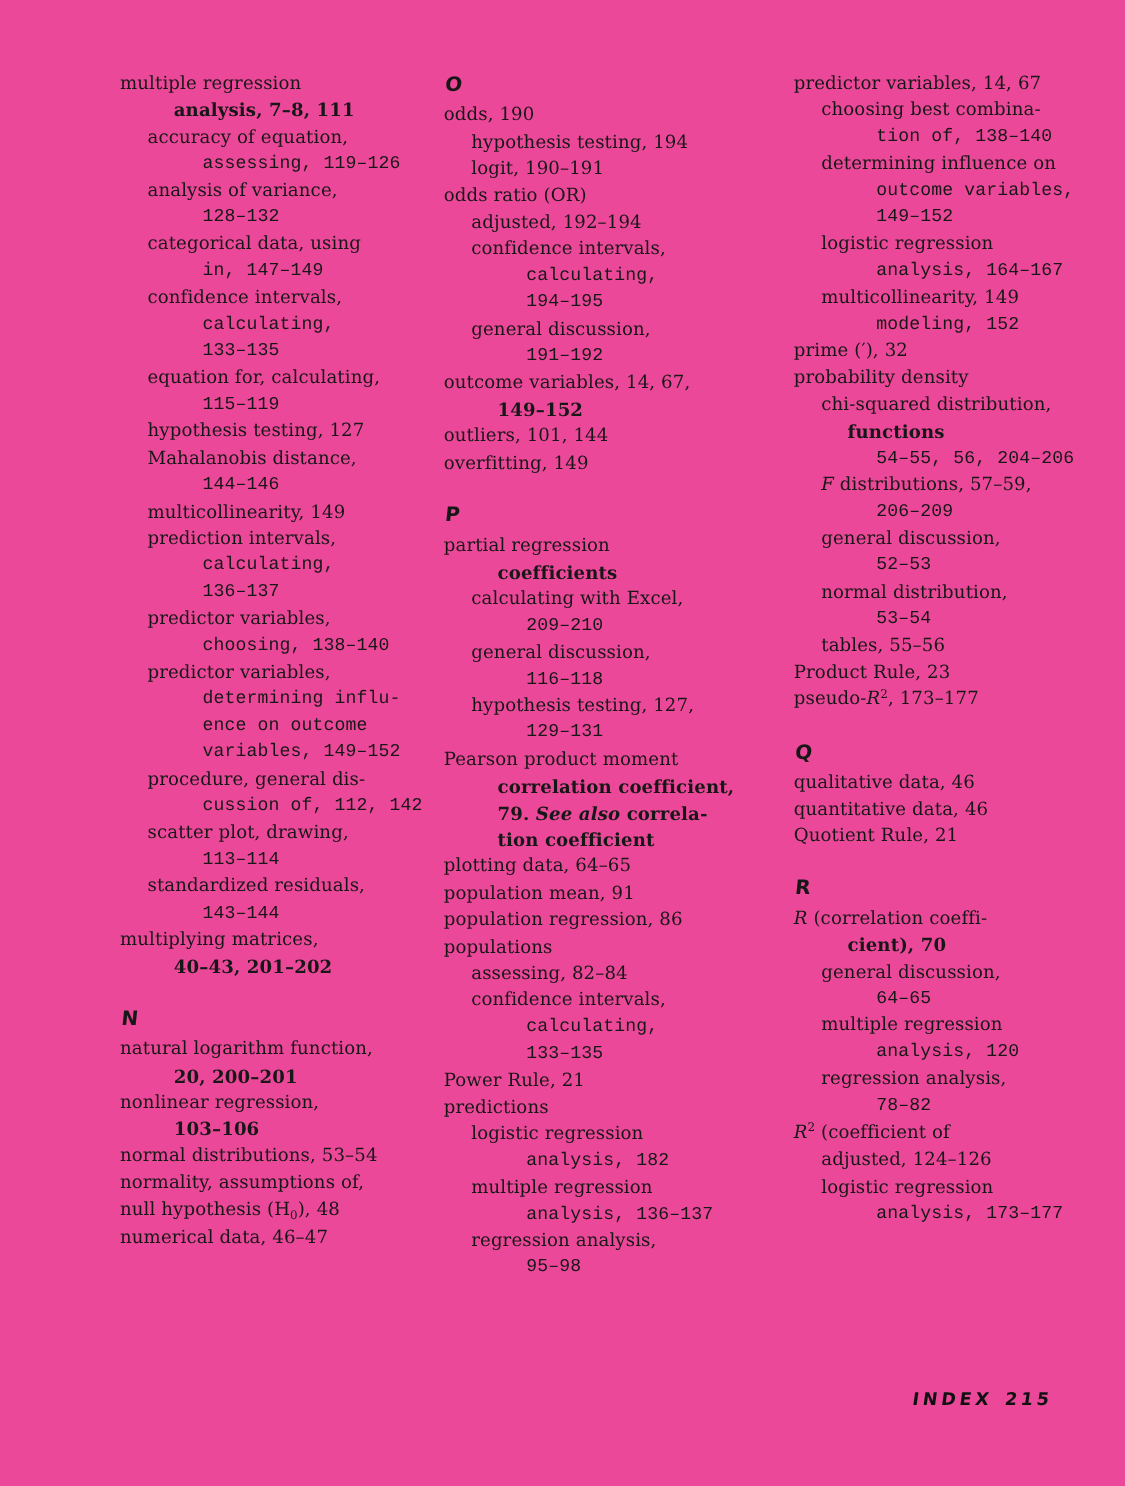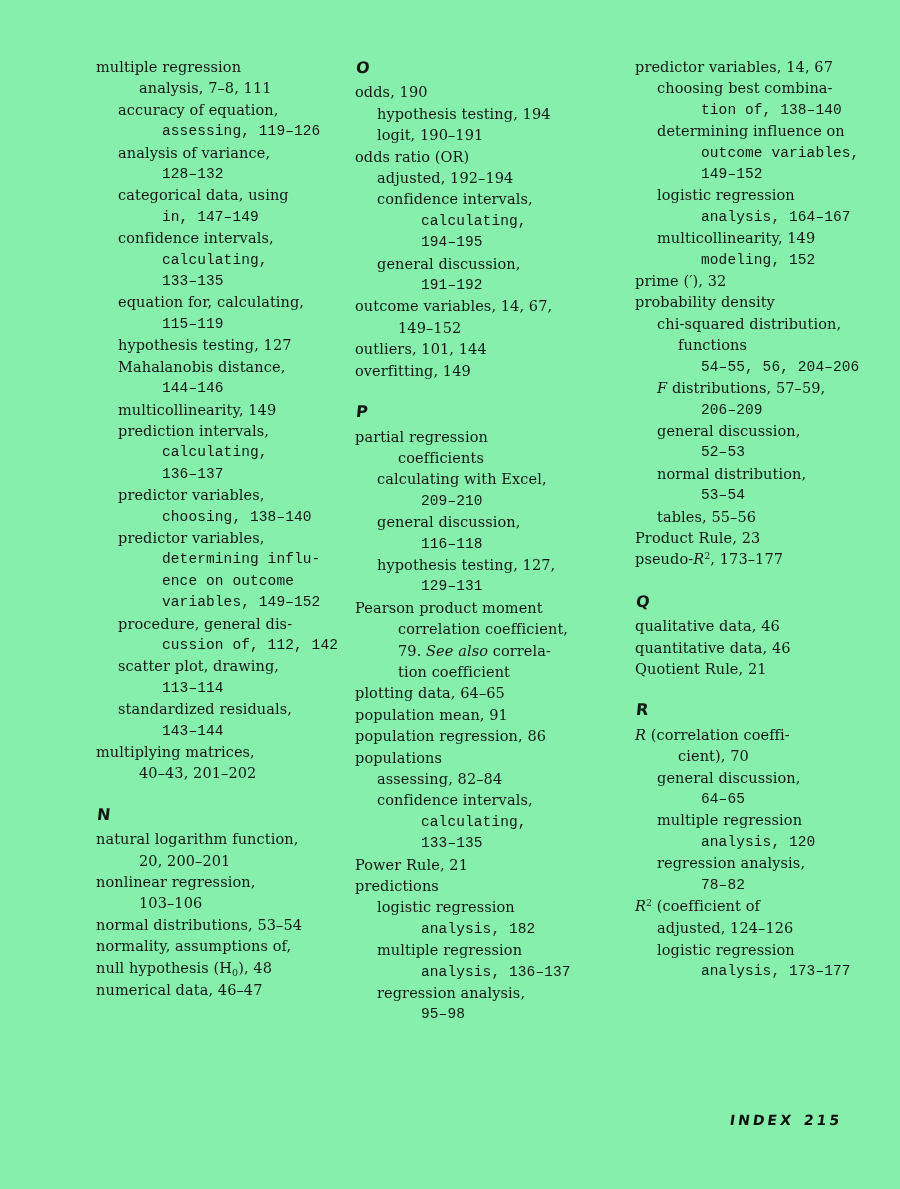--- a/index.html
+++ b/index.html
@@ -4,37 +4,37 @@
 <style>
   html, body { margin: 0; padding: 0; }
   body {
     width: 900px; height: 1189px;
     background: #ffffff;
     font-family: "DejaVu Serif", "Liberation Serif", serif;
   }
   .page {
     position: relative;
     width: 900px; height: 1189px;
-    background: #86efac;
+    background: #ec4899;
     color: #171717;
     font-size: 14.5px;
     overflow: hidden;
   }
   .col { position: absolute; top: 57px; }
   .col-1 { left: 96px;  width: 255px; }
   .col-2 { left: 355px; width: 250px; }
   .col-3 { left: 635px; width: 270px; }
   .line {
     line-height: 21.4px;
     white-space: nowrap;
     letter-spacing: 0.1px;
   }
   .indent-0 { margin-left: 0; }
   .indent-1 { margin-left: 22px; }
-  .indent-2 { margin-left: 43px; }
+  .indent-2 { margin-left: 43px; font-weight: bold; }
   .indent-3 { margin-left: 66px; font-family: Liberation Mono, monospace; }
   .section-letter {
     font-family: "DejaVu Sans", "Liberation Sans", sans-serif;
     font-weight: 700;
     font-size: 16px;
     line-height: 21.4px;
     margin-top: 19px;
     margin-bottom: 4px;
     width: -moz-fit-content;
     width: fit-content;

